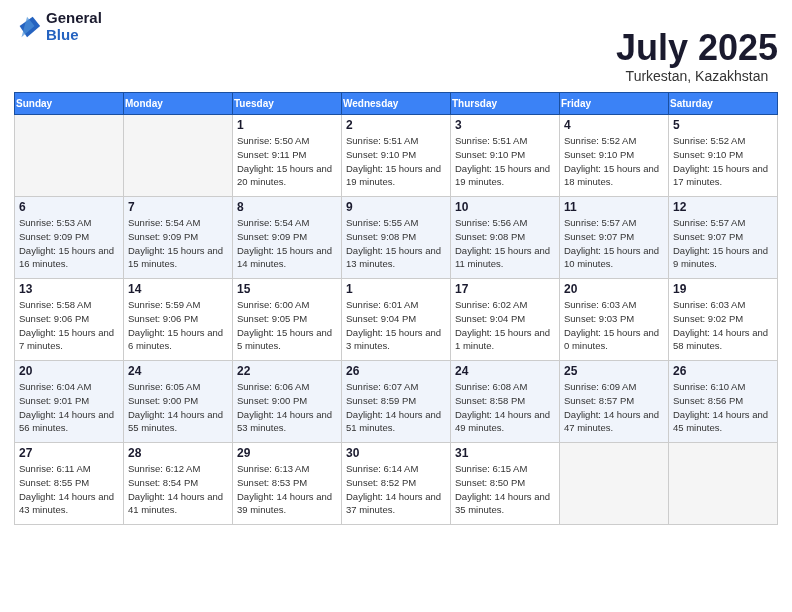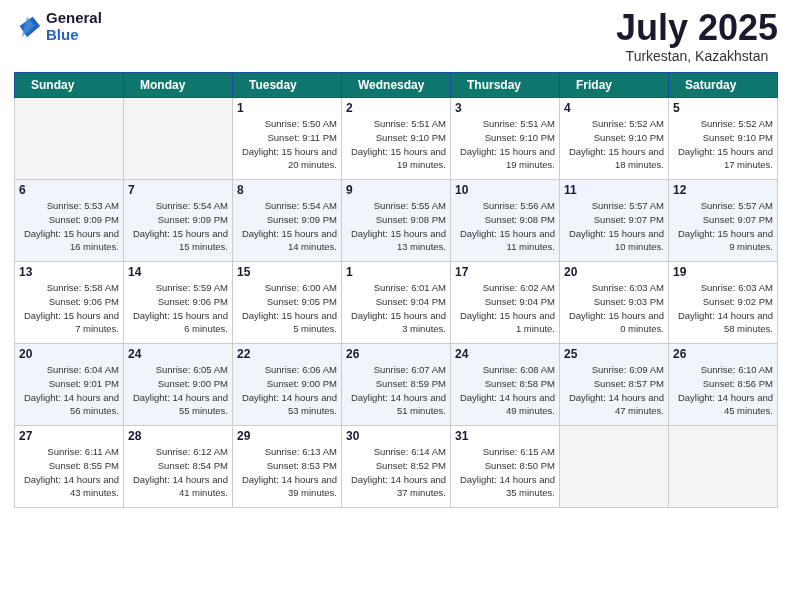--- a/index.html
+++ b/index.html
@@ -41,44 +41,45 @@
       font-size: 15px;
       font-weight: bold;
       color: #2563c0;
     }
     .logo-icon {
       width: 28px;
       height: 28px;
     }
     .title-block {
       text-align: right;
+      margin-top: 20px;
     }
     .month-title {
       font-size: 36px;
       font-weight: bold;
       color: #1a1a2e;
       line-height: 1;
     }
     .subtitle {
       font-size: 14px;
       color: #333;
       margin-top: 2px;
       text-align: center;
     }
     .calendar {
       width: 100%;
       border-collapse: collapse;
       table-layout: fixed;
     }
     .calendar th {
-      background: #0f766e;
+      background: #3b82f6;
       color: #fff;
       text-align: left;
-      padding: 5px 16px;
-      font-size: 12px;
+      padding: 5px 1px;
+      font-size: 10px;
       font-weight: bold;
       border: 1px solid #1a4fa0;
     }
     .calendar td {
       border: 1px solid #ccc;
       vertical-align: top;
       padding: 3px 4px;
       height: 82px;
       background: #fff;
     }
@@ -89,21 +90,20 @@
       font-weight: bold;
       font-size: 12px;
       color: #1a1a2e;
       display: block;
       margin-bottom: 2px;
     }
     .day-info {
       font-size: 9.5px;
       color: #333;
       line-height: 1.45;
-      text-align: right;
     }
     .row-alt td {
       background: #f0f4fb;
     }
   </style>
 </head>
 <body>
 
 <div class="page">
   <div class="header">

